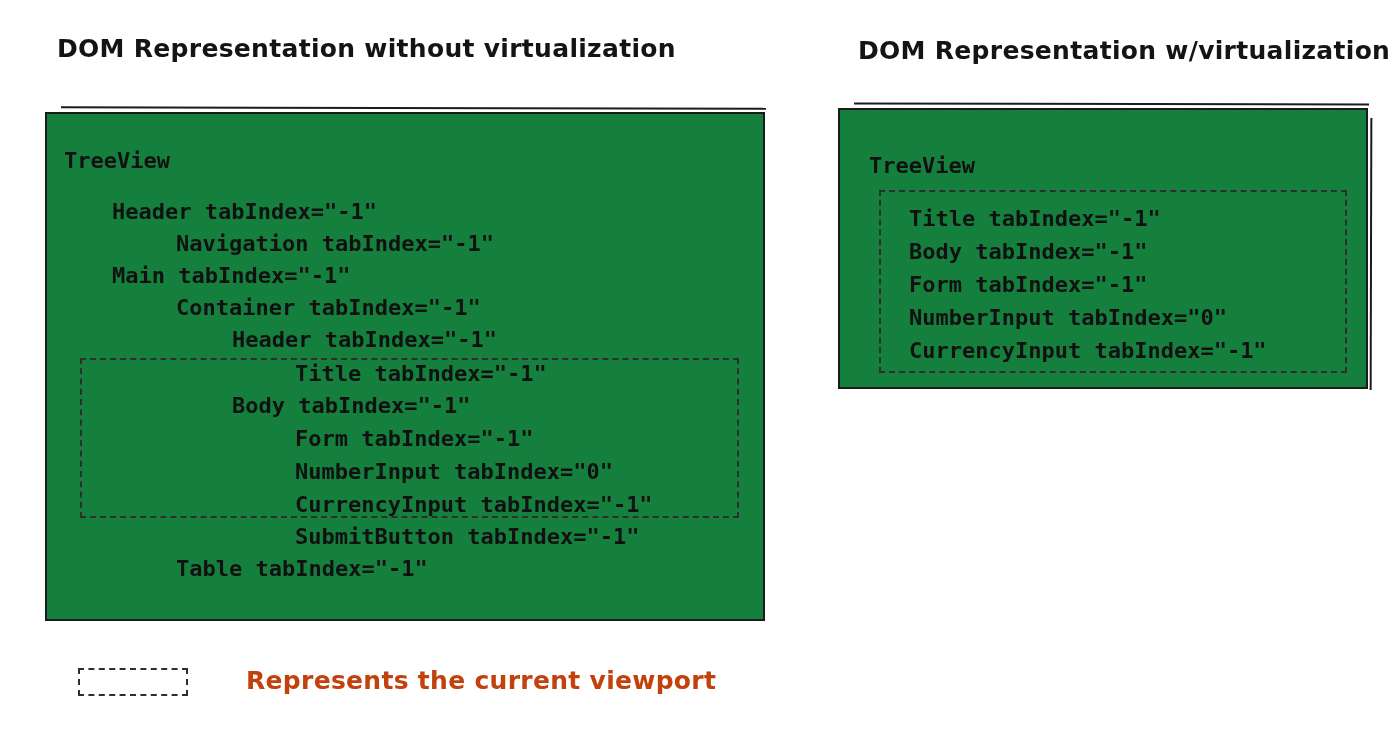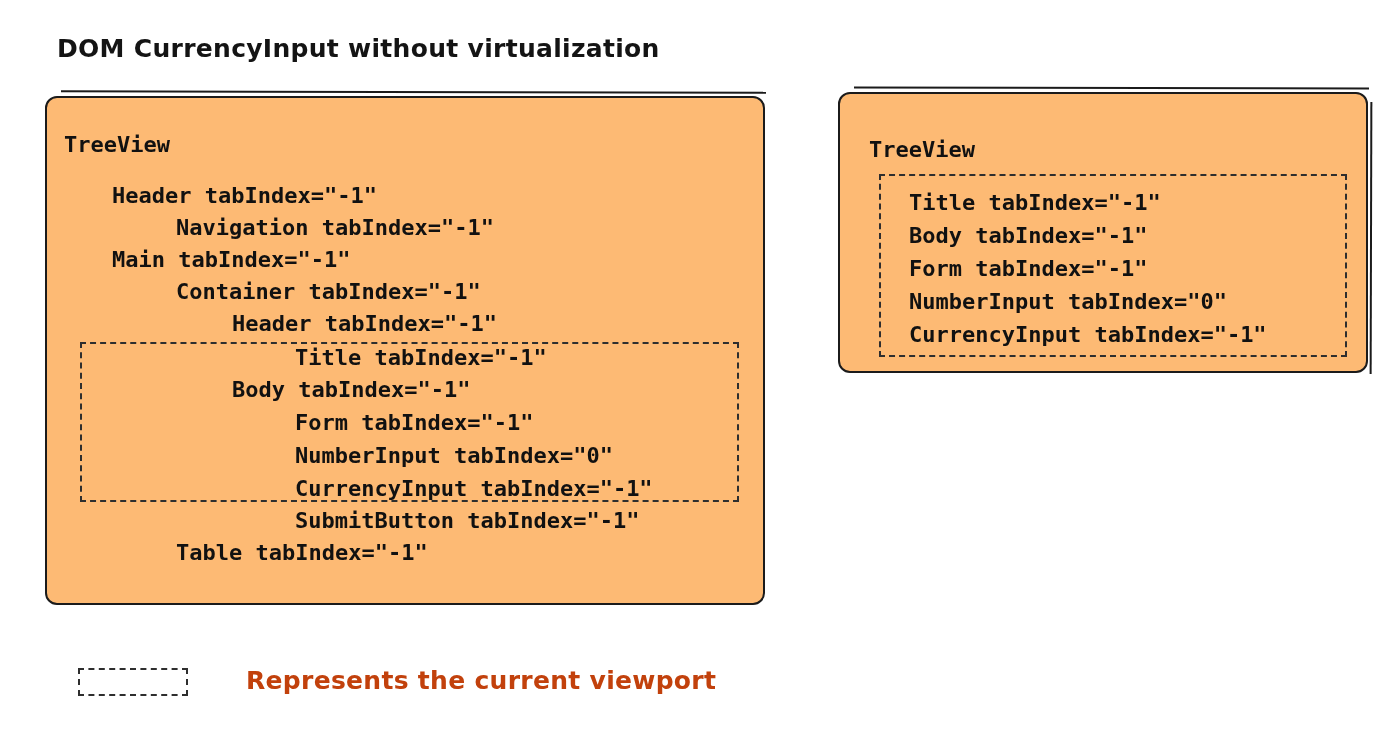--- a/index.html
+++ b/index.html
@@ -23,24 +23,25 @@
     font-weight: 600;
     letter-spacing: 0.3px;
     color: #141414;
     white-space: pre;
   }
   .panel-title.left  { left: 57px;  top: 34px; }
   .panel-title.right { left: 858px; top: 36px; }
 
   .sketch-box {
     position: absolute;
-    background: #fdba74;
+    background: #15803d;
     border: 2.5px solid #1b1b1b;
-    border-radius: 12px;
+    border-radius: 0;
     box-sizing: border-box;
+    margin-top: 16px;
   }
   
   .sketch-line-top {
     position: absolute;
     left: 14px; right: -3px; top: -7px;
     border-top: 2px solid #1b1b1b;
     transform: rotate(0.12deg);
   }
   .sketch-line-right {
     position: absolute;
@@ -103,22 +104,23 @@
     letter-spacing: 0.3px;
     color: #c2410c;
     white-space: pre;
   }
 </style>
 </head>
 <body>
 
 <div class="canvas">
 
-  <div class="panel-title left">DOM CurrencyInput without virtualization</div>
+  <div class="panel-title left">DOM Representation without virtualization</div>
 
+  <div class="panel-title right">DOM Representation w/virtualization</div>
 
   <div class="sketch-box left-box">
     <div class="sketch-line-top"></div>
 
     <div class="viewport-overlay"></div>
 
     <div class="tree-item" style="left:17px;  top:34px;">TreeView</div>
     <div class="tree-item" style="left:65px;  top:85px;">Header tabIndex="-1"</div>
     <div class="tree-item" style="left:129px; top:117px;">Navigation tabIndex="-1"</div>
     <div class="tree-item" style="left:65px;  top:149px;">Main tabIndex="-1"</div>

